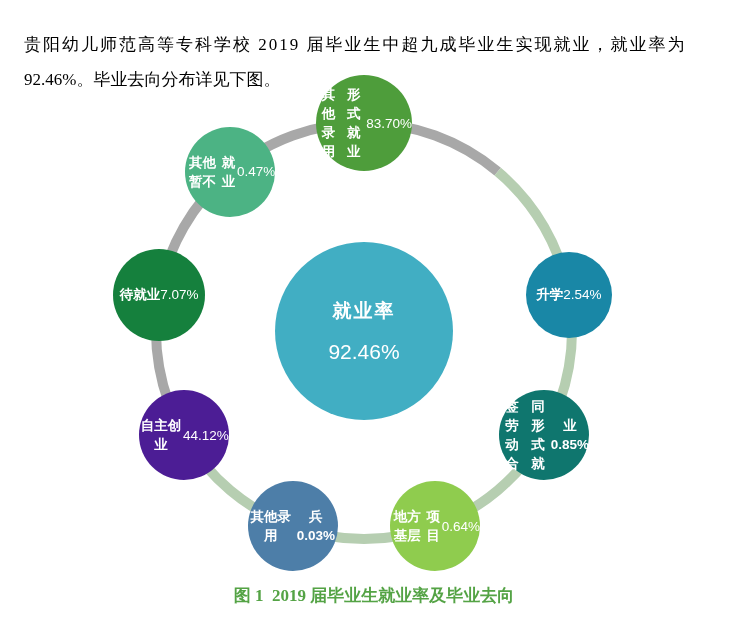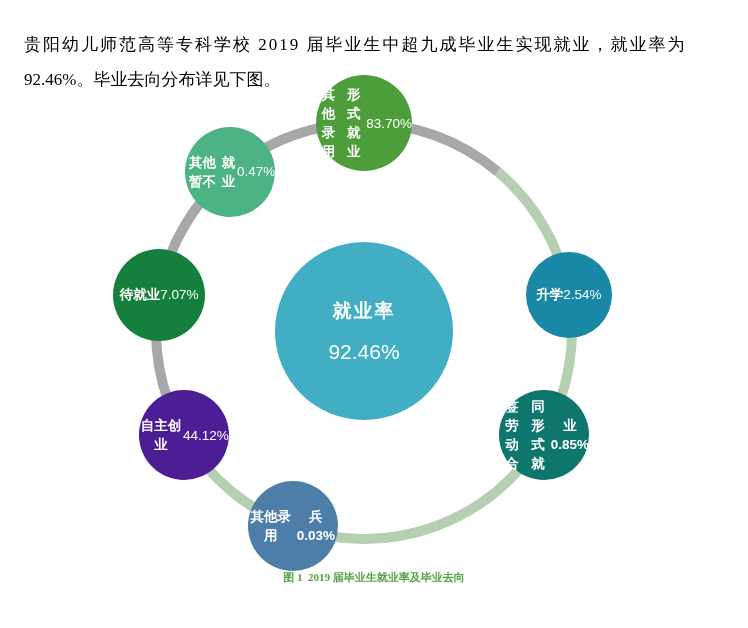--- a/index.html
+++ b/index.html
@@ -20,22 +20,22 @@
   }
   .bubble .num{font-weight:400;}
   .center-circle{
     position:absolute;border-radius:50%;
     display:flex;flex-direction:column;align-items:center;justify-content:center;
     color:#fff;font-family:"Liberation Sans","DejaVu Sans",sans-serif;text-align:center;
   }
   .center-label{font-weight:700;font-size:19px;margin-bottom:16px;letter-spacing:2px;text-align:right;}
   .center-value{font-weight:400;font-size:21px;text-align:right;}
   .caption{
-    position:absolute;left:0;right:0;top:570px;text-align:center;
-    font-weight:700;font-size:11px;white-space:pre;
+    position:absolute;left:0;right:0;top:584px;text-align:center;
+    font-weight:700;font-size:17px;white-space:pre;
     font-family:"Liberation Serif","DejaVu Serif",serif;
   }
 </style>
 </head>
 <body>
 
 <div class="page">
 
   <p class="para"><span class="line1">贵阳幼儿师范高等专科学校 2019 届毕业生中超九成毕业生实现就业，就业率为</span><br><span>92.46%。毕业去向分布详见下图。</span></p>
 
@@ -62,20 +62,25 @@
       </div>
       <div class="bubble" title="升学" style="left: 525.84px; top: 251.881px; height: 86px; width: 86px; background: rgb(25, 135, 166);">
         <span>升学</span>
         <span class="num">2.54%</span>
       </div>
       <div class="bubble" title="签劳动合同形式就业" style="left: 499.133px; top: 390px; height: 90px; width: 90px; background: #0f766e;">
         <span>签劳动合</span>
         <span>同形式就</span>
         <span>业0.85%</span>
       </div>
+      <div class="bubble" title="地方基层项目" style="left: 390.14px; top: 481.456px; height: 90px; width: 90px; background: rgb(143, 204, 78);">
+        <span>地方基层</span>
+        <span>项目</span>
+        <span class="num">0.64%</span>
+      </div>
       <div class="bubble" title="应征义务兵" style="left: 247.86px; top: 481.456px; height: 90px; width: 90px; background: rgb(77, 126, 168);">
         <span>其他录用</span>
         <span>兵0.03%</span>
       </div>
       <div class="bubble" title="自主创业" style="left: 138.867px; top: 390px; height: 90px; width: 90px; background: #4c1d95;">
         <span>自主创业</span>
         <span class="num">44.12%</span>
       </div>
       <div class="bubble" title="待就业" style="left: 113.16px; top: 248.881px; height: 92px; width: 92px; background: #15803d;">
         <span>待就业</span>

